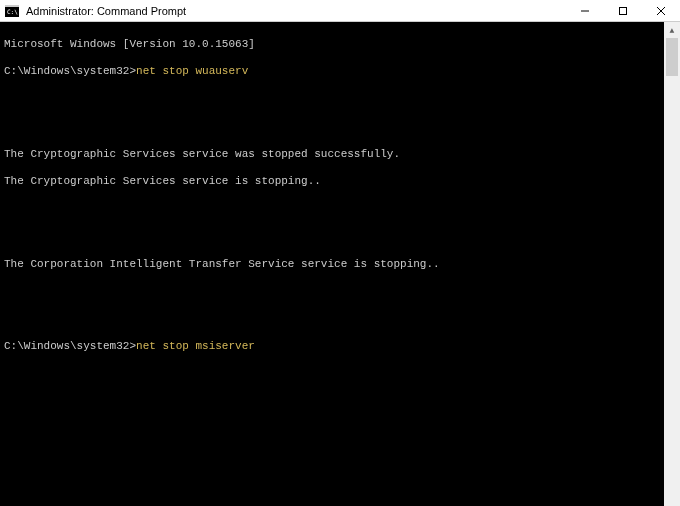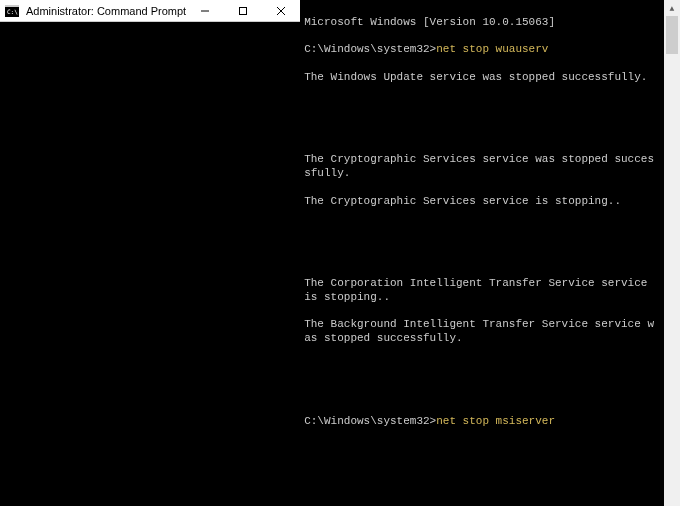--- a/index.html
+++ b/index.html
@@ -9,21 +9,21 @@
       font-family: Consolas, 'Courier New', monospace;
       font-size: 11px;
       background: #000;
       overflow: hidden;
       position: relative;
     }
     .window {
       width: 100%;
       height: 100%;
       display: flex;
-      flex-direction: row;
+      flex-direction: column;
     }
     .titlebar {
       height: 22px;
       background: #fff;
       display: flex;
       align-items: center;
       border-bottom: 1px solid #ccc;
     }
     .titlebar-icon {
       width: 16px;
@@ -146,29 +146,27 @@
             <line x1="9" y1="1" x2="1" y2="9" stroke="#000" stroke-width="1"></line>
           </svg>
       </div>
     </div>
   </div>
 
   <div class="terminal-wrap">
     <div class="terminal">
 <span class="line out">Microsoft Windows [Version 10.0.15063]</span>
 <span class="line"><span class="prompt">C:\Windows\system32&gt;</span><span class="cmd">net stop wuauserv</span></span>
-<span class="line out">The Windows Update service was stopped successfully.</span>
 <span class="blank"></span>
 <span class="blank"></span>
 <span class="line out">The Cryptographic Services service was stopped successfully.</span>
 <span class="line out">The Cryptographic Services service is stopping..</span>
 <span class="blank"></span>
 <span class="blank"></span>
 <span class="line out">The Corporation Intelligent Transfer Service service is stopping..</span>
-<span class="line out">The Background Intelligent Transfer Service service was stopped successfully.</span>
 <span class="blank"></span>
 <span class="blank"></span>
 <span class="line"><span class="prompt">C:\Windows\system32&gt;</span><span class="cmd">net stop msiserver</span></span>
 
 
 
 
 
 
 

